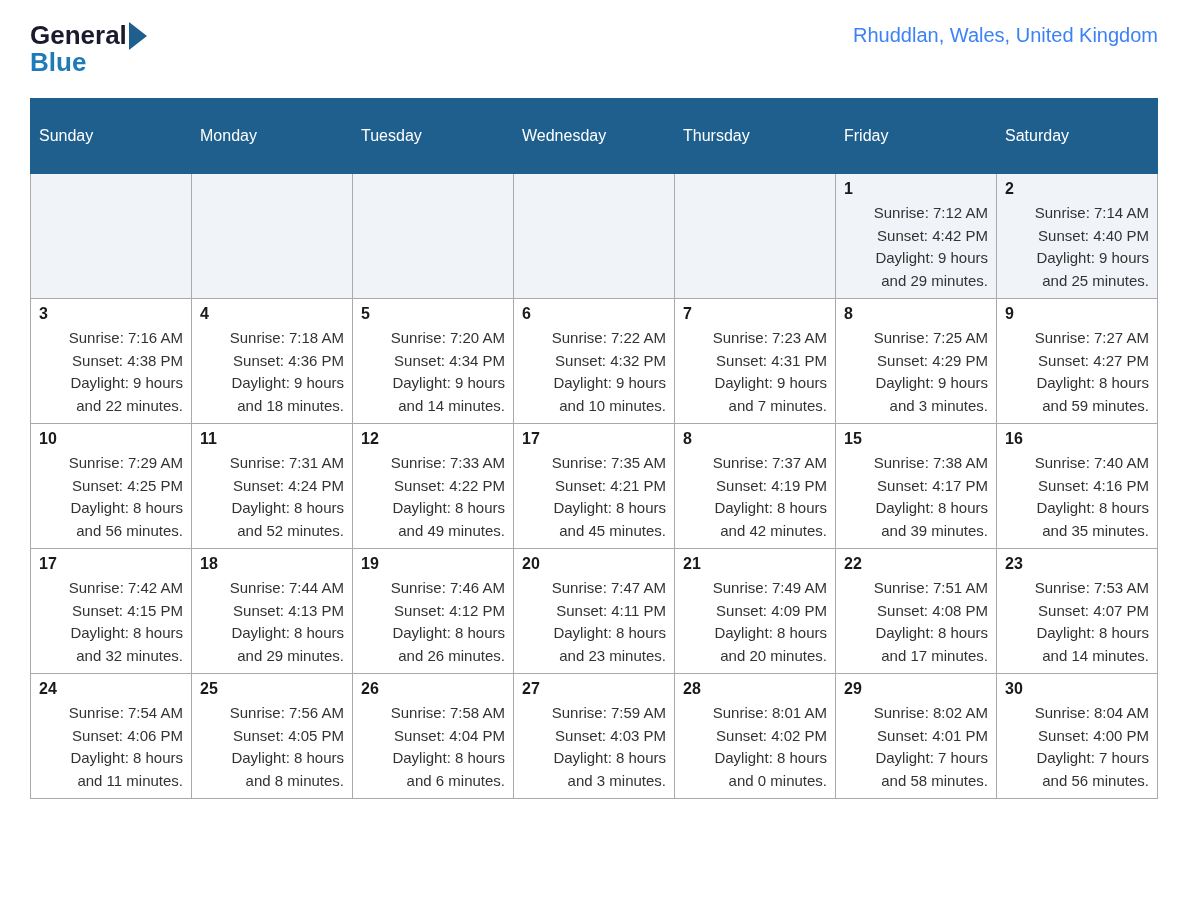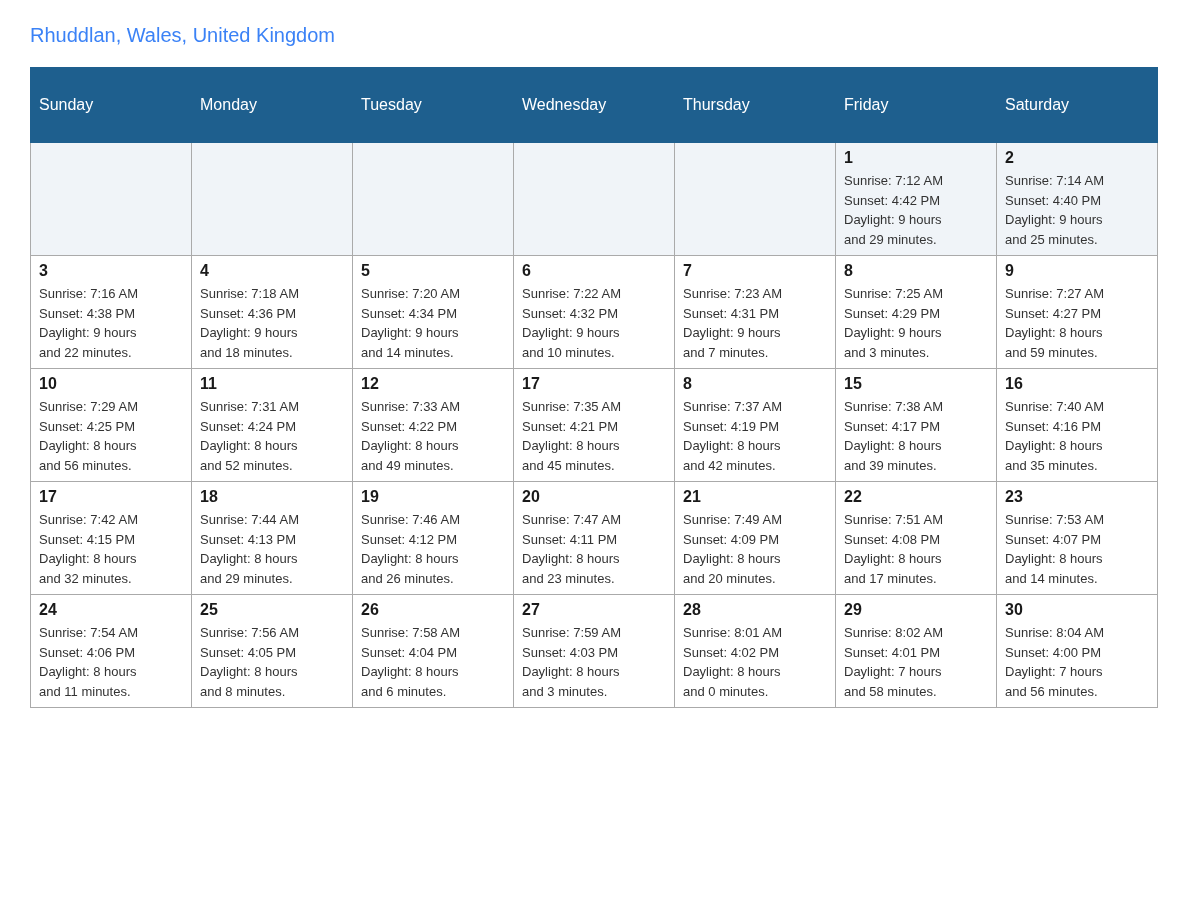--- a/index.html
+++ b/index.html
@@ -58,23 +58,24 @@
     .calendar tr:first-child td {
       background-color: #f0f4f8;
     }
     .day-number {
       font-size: 16px;
       font-weight: bold;
       color: #1a1a1a;
       margin-bottom: 4px;
     }
     .day-info {
-      font-size: 13px;
+      font-size: 15px;
       line-height: 1.5;
       color: #333;
+      text-align: right;
     }
     .empty-cell {
       background-color: #f7f9fb;
     }
     .logo-g {
       font-size: 26px;
       font-weight: bold;
       color: #1a1a2e;
     }
     .logo-line1 { display: flex; align-items: center; }
@@ -86,20 +87,29 @@
       border-bottom: 14px solid transparent;
       border-left: 18px solid #1e5f8e;
       display: inline-block;
       margin-left: 2px;
     }
   </style>
 </head>
 <body>
 
 <div class="header">
+  <div class="logo">
+    <div class="logo-line1">
+      <span class="logo-g">General</span>
+      <span class="arrow-right"></span>
+    </div>
+    <div class="logo-line2">
+      <span class="blue-text">Blue</span>
+    </div>
+  </div>
   <div class="title-section">
     <div class="location">Rhuddlan, Wales, United Kingdom</div>
   </div>
 </div>
 
 <table class="calendar">
   <thead>
     <tr>
     <th>Sunday</th>
         <th>Monday</th>

